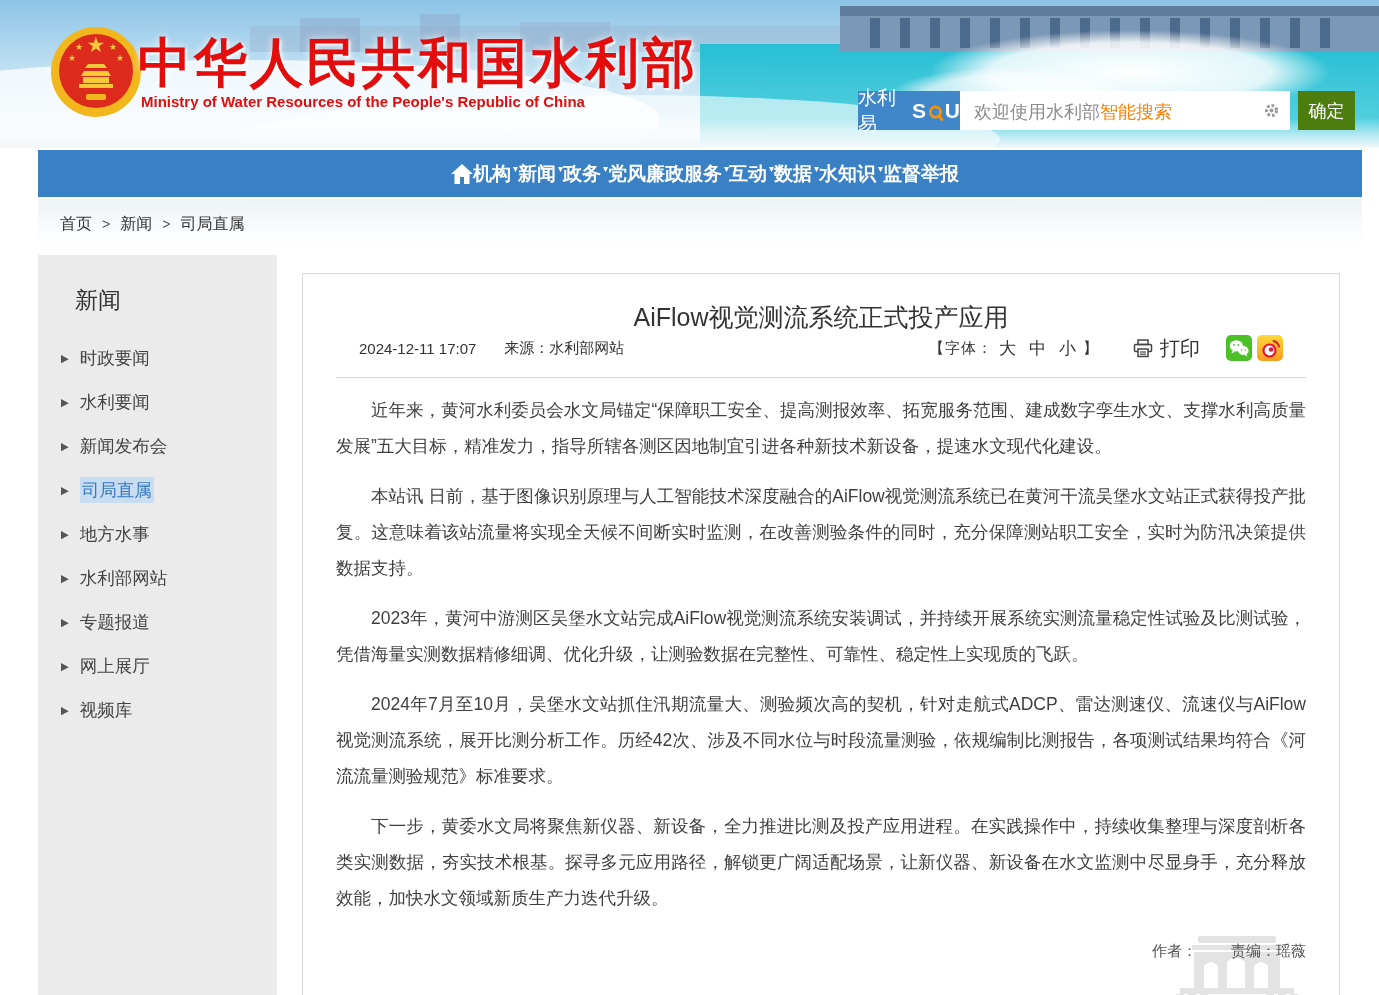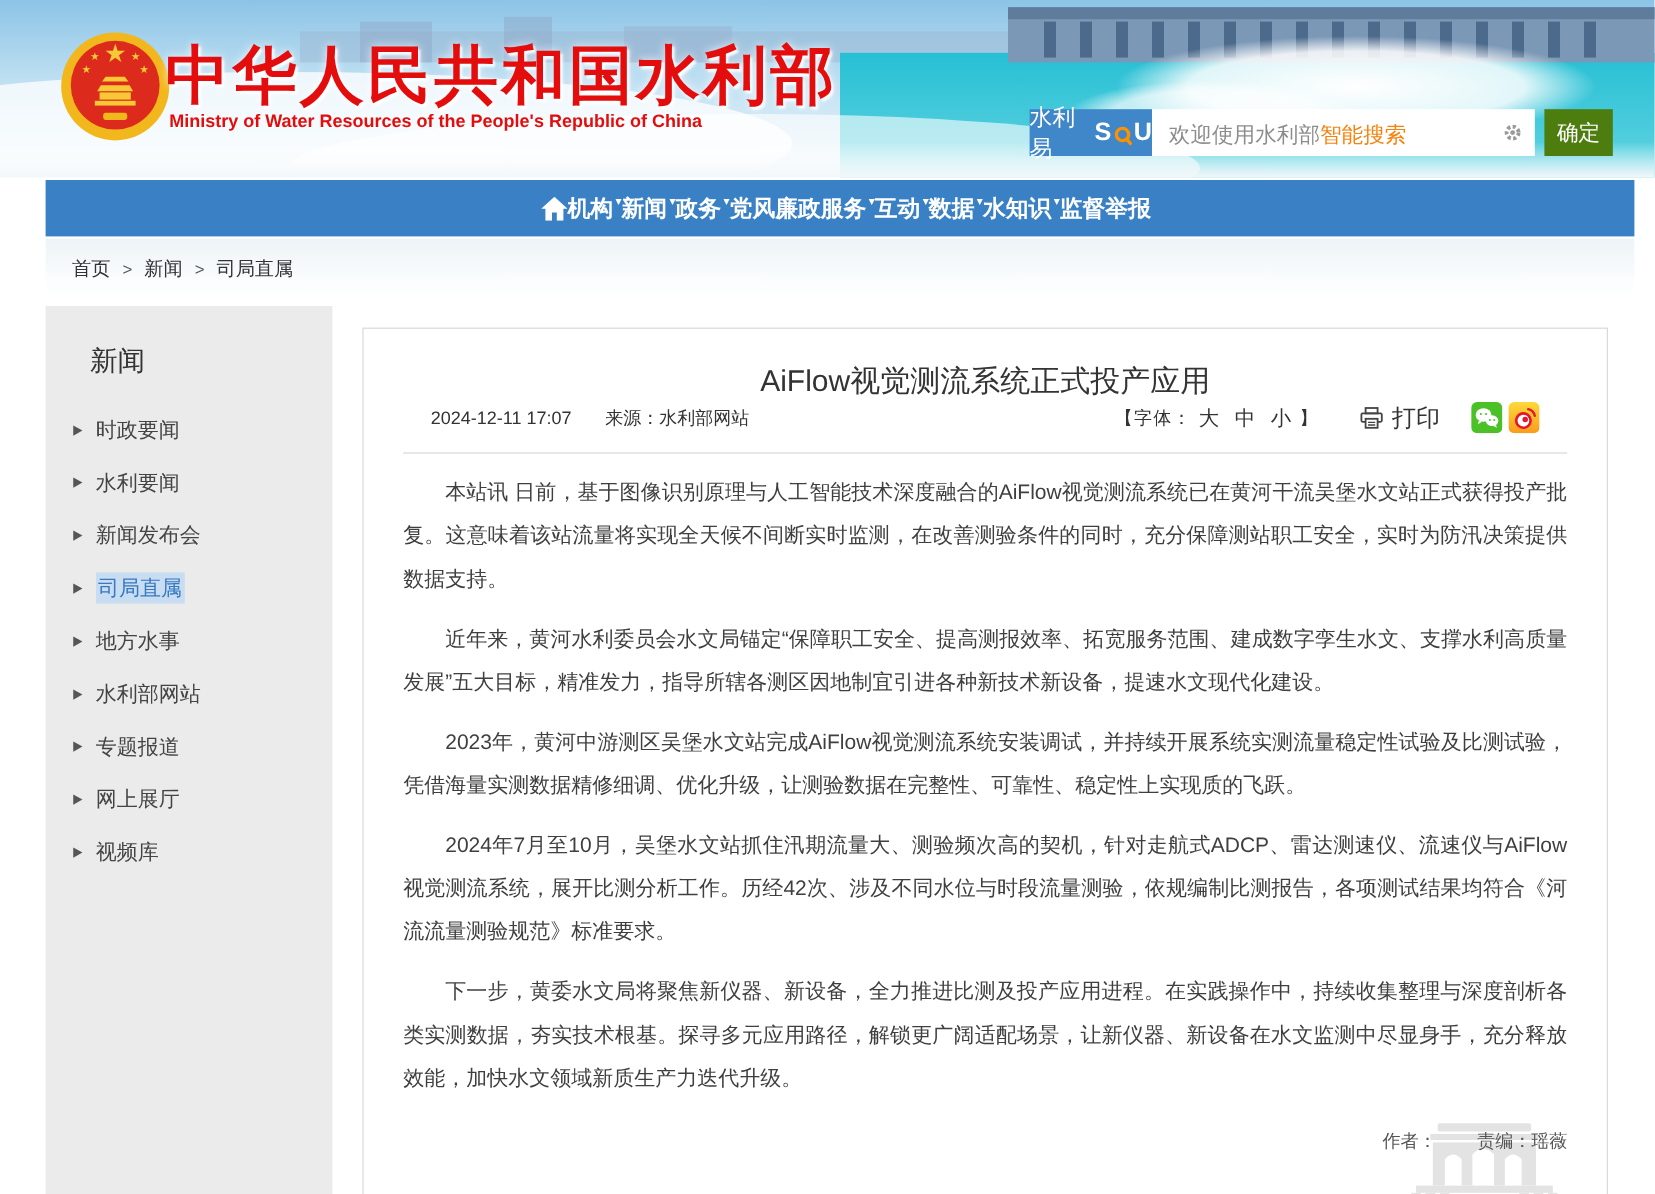--- a/index.html
+++ b/index.html
@@ -13,21 +13,21 @@
   .site-cn{position:absolute;left:138px;top:28px;font-size:53px;font-weight:bold;color:#e30d0d;
            letter-spacing:3px;white-space:nowrap;text-shadow:2px 2px 2px rgba(255,255,255,.9),0 0 8px rgba(255,255,255,.8);}
   .site-en{position:absolute;left:141px;top:93px;font-size:15px;font-weight:bold;color:#e30d0d;
            white-space:nowrap;text-shadow:1px 1px 1px rgba(255,255,255,.9);}
 
   .search{position:absolute;left:858px;top:91px;height:39px;display:flex;align-items:stretch;}
   .search-brand{width:102px;background:#3f87c8;color:#fff;display:flex;align-items:center;
                 justify-content:center;font-size:19px;gap:1px;}
   .search-brand .sou{font-weight:bold;font-size:21px;letter-spacing:0;}
   .search-brand svg{margin:4px 0 0 1px;}
-  .search-input{position:relative;width:319px;background:#fff;border:0;}
+  .search-input{position:relative;width:319px;background:#fff;border:0;padding-left:11px;}
   .search-ph{position:absolute;left:14px;top:9px;font-size:18px;color:#8d8d8d;white-space:nowrap;pointer-events:none;}
   .search-ph .hl{color:#f7820c;}
   .gear{position:absolute;right:10px;top:11px;}
   .search-btn{width:57px;margin-left:8px;background:#4d7c0f;color:#fff;border:0;font-size:18px;
               display:flex;align-items:center;justify-content:center;cursor:pointer;
               font-family:inherit;}
 
   
   .nav{position:absolute;left:38px;top:150px;width:1324px;height:47px;background:#3a80c4;
        display:flex;align-items:center;justify-content:center;padding:0 85px 0 95px;
@@ -316,22 +316,22 @@
             <circle cx="14" cy="14.5" r="2.3" fill="#e6162d"></circle>
             <path d="M16.5 6 A 7.5 7.5 0 0 1 22 11.5" fill="none" stroke="#e6162d" stroke-width="2" stroke-linecap="round"></path>
           </svg>
         </span>
       </div>
     </div>
 
     <hr class="divider">
 
     <div class="body-text">
+      <p>近年来，黄河水利委员会水文局锚定“保障职工安全、提高测报效率、拓宽服务范围、建成数字孪生水文、支撑水利高质量发展”五大目标，精准发力，指导所辖各测区因地制宜引进各种新技术新设备，提速水文现代化建设。</p>
       <p>本站讯 日前，基于图像识别原理与人工智能技术深度融合的AiFlow视觉测流系统已在黄河干流吴堡水文站正式获得投产批复。这意味着该站流量将实现全天候不间断实时监测，在改善测验条件的同时，充分保障测站职工安全，实时为防汛决策提供数据支持。</p>
-      <p>近年来，黄河水利委员会水文局锚定“保障职工安全、提高测报效率、拓宽服务范围、建成数字孪生水文、支撑水利高质量发展”五大目标，精准发力，指导所辖各测区因地制宜引进各种新技术新设备，提速水文现代化建设。</p>
       <p>2023年，黄河中游测区吴堡水文站完成AiFlow视觉测流系统安装调试，并持续开展系统实测流量稳定性试验及比测试验，凭借海量实测数据精修细调、优化升级，让测验数据在完整性、可靠性、稳定性上实现质的飞跃。</p>
       <p>2024年7月至10月，吴堡水文站抓住汛期流量大、测验频次高的契机，针对走航式ADCP、雷达测速仪、流速仪与AiFlow视觉测流系统，展开比测分析工作。历经42次、涉及不同水位与时段流量测验，依规编制比测报告，各项测试结果均符合《河流流量测验规范》标准要求。</p>
       <p>下一步，黄委水文局将聚焦新仪器、新设备，全力推进比测及投产应用进程。在实践操作中，持续收集整理与深度剖析各类实测数据，夯实技术根基。探寻多元应用路径，解锁更广阔适配场景，让新仪器、新设备在水文监测中尽显身手，充分释放效能，加快水文领域新质生产力迭代升级。</p>
     </div>
 
     <div class="author-line">
       <svg class="watermark" width="160" height="82" viewBox="0 0 160 82">
         <g fill="#e3e3e3">
           <rect x="42" y="6" width="78" height="7" rx="2"></rect>
           <rect x="36" y="15" width="90" height="5"></rect>

